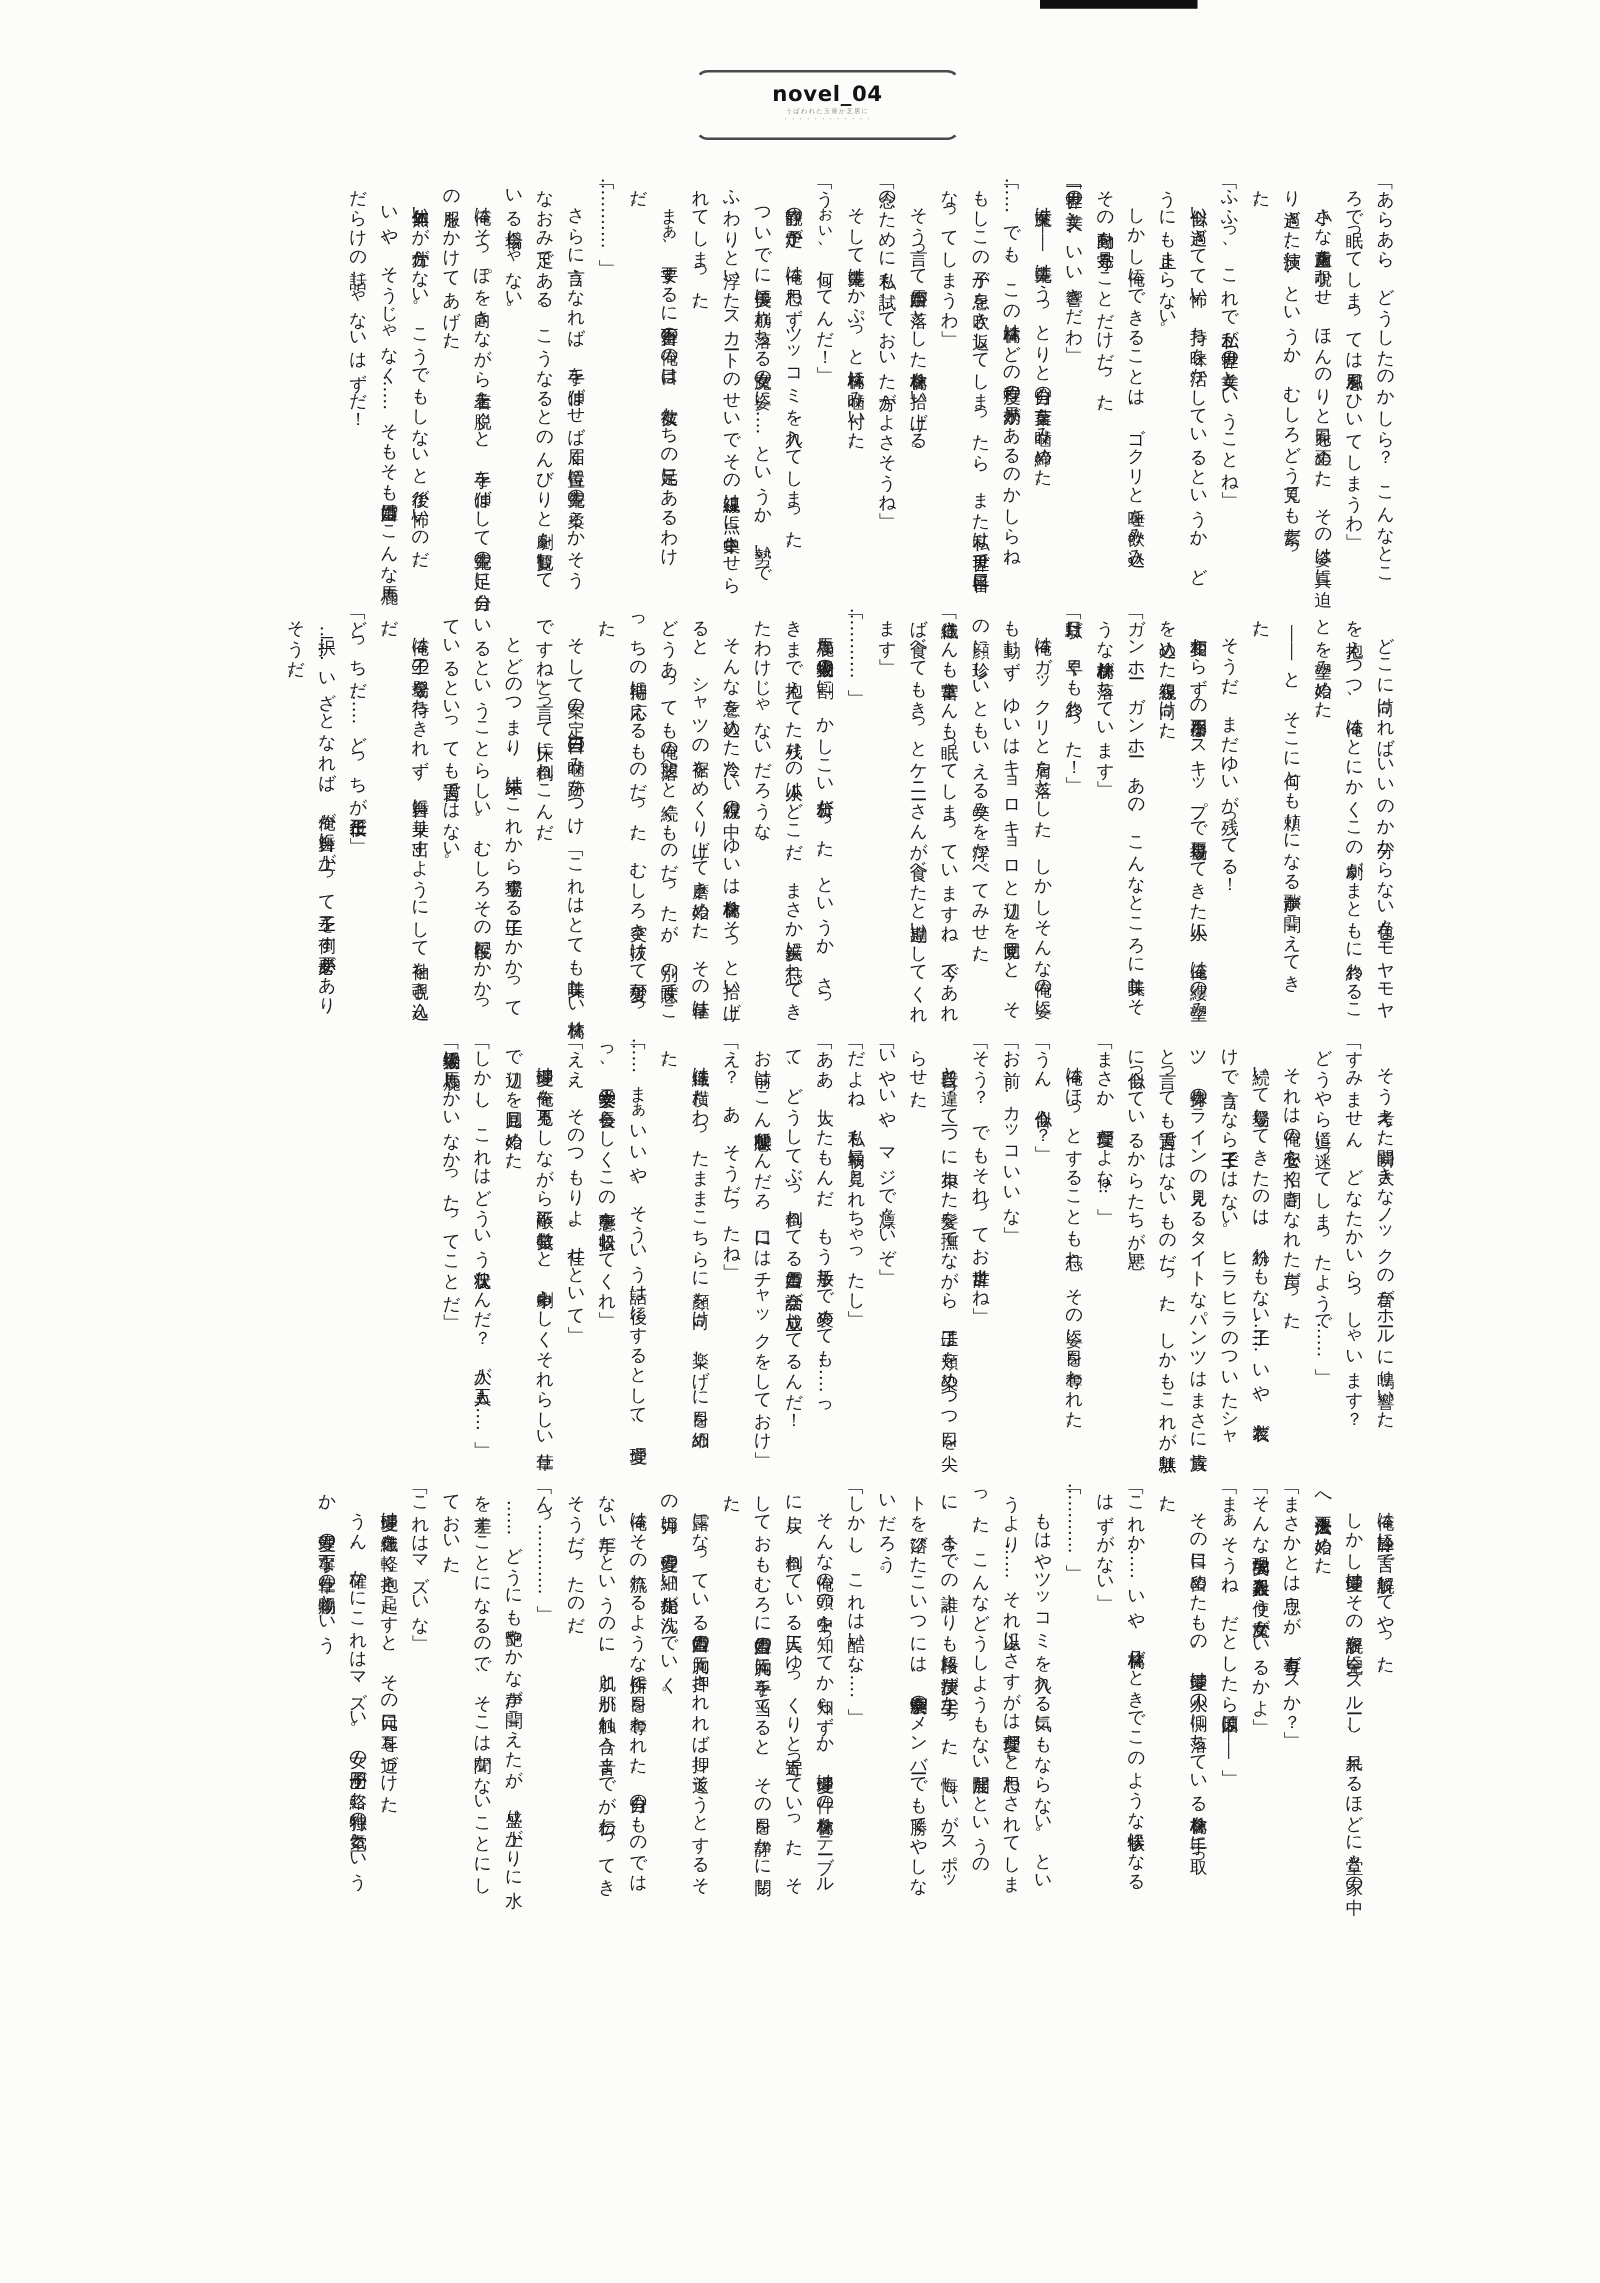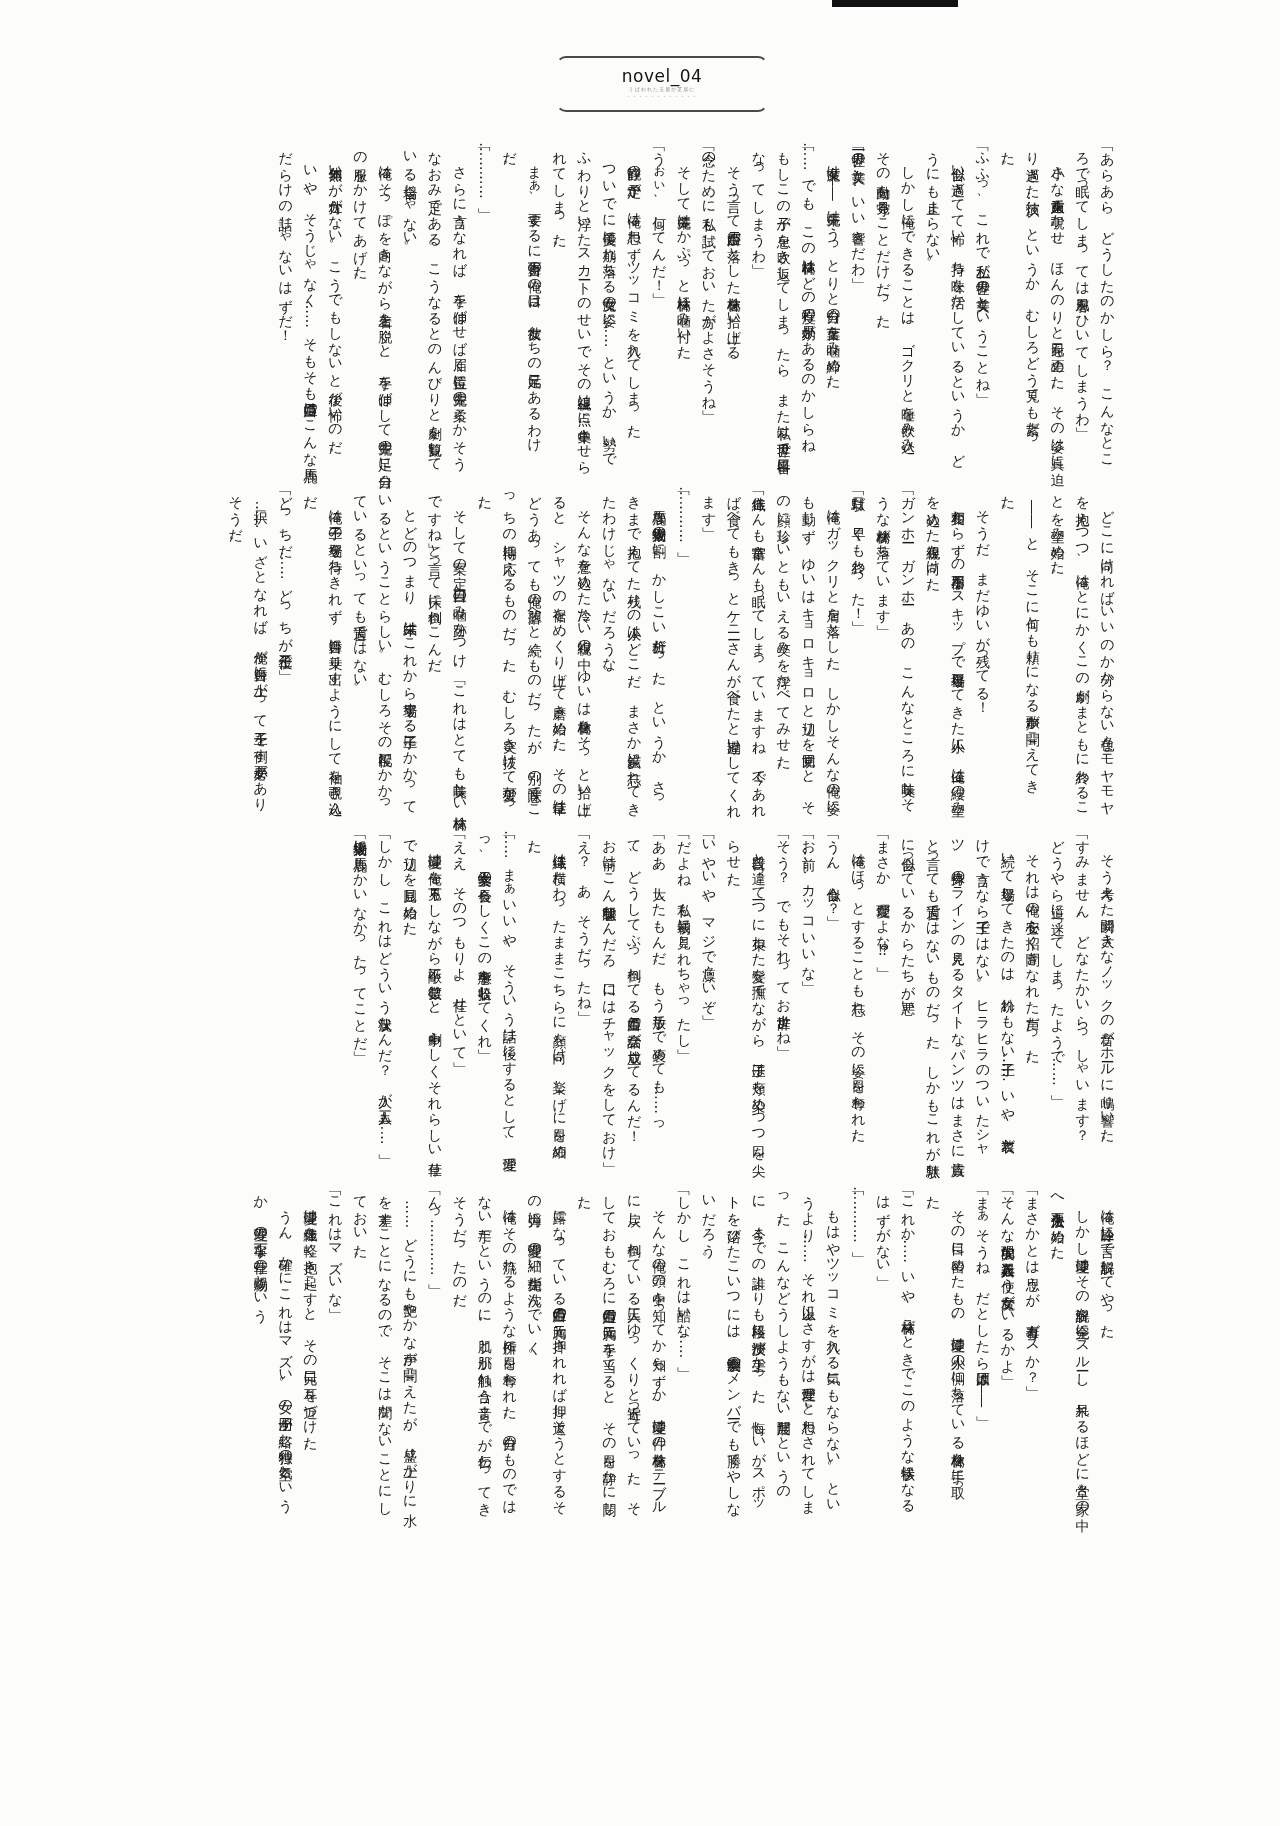--- a/index.html
+++ b/index.html
@@ -13,21 +13,21 @@
   }
   .header-box{
     position:absolute;top:56px;left:556px;width:208px;height:52px;
     border-top:2px solid #4a4a4a;border-bottom:2px solid #4a4a4a;
     border-left:2px solid transparent;border-right:2px solid transparent;
     border-radius:10px;
     display:flex;flex-direction:column;align-items:center;justify-content:center;
   }
   .novel-title{
     font-family:"DejaVu Sans","Liberation Sans",sans-serif;
-    font-weight:normal;font-size:17px;letter-spacing:.5px;color:#121212;line-height:1.1;
+    font-weight:bold;font-size:17px;letter-spacing:.5px;color:#121212;line-height:1.1;
   }
   .header-caption{font-size:5px;color:#8a8a86;line-height:1.5;letter-spacing:1px;}
   .band{
     position:absolute;right:160px;width:1012px;height:330px;
     writing-mode:vertical-rl;-webkit-writing-mode:vertical-rl;
     text-orientation:mixed;
     font-size:14px;line-height:1.78;letter-spacing:0.2px;
     color:#1c1c1c;
   }
   .band p{margin:0;padding:0;}

